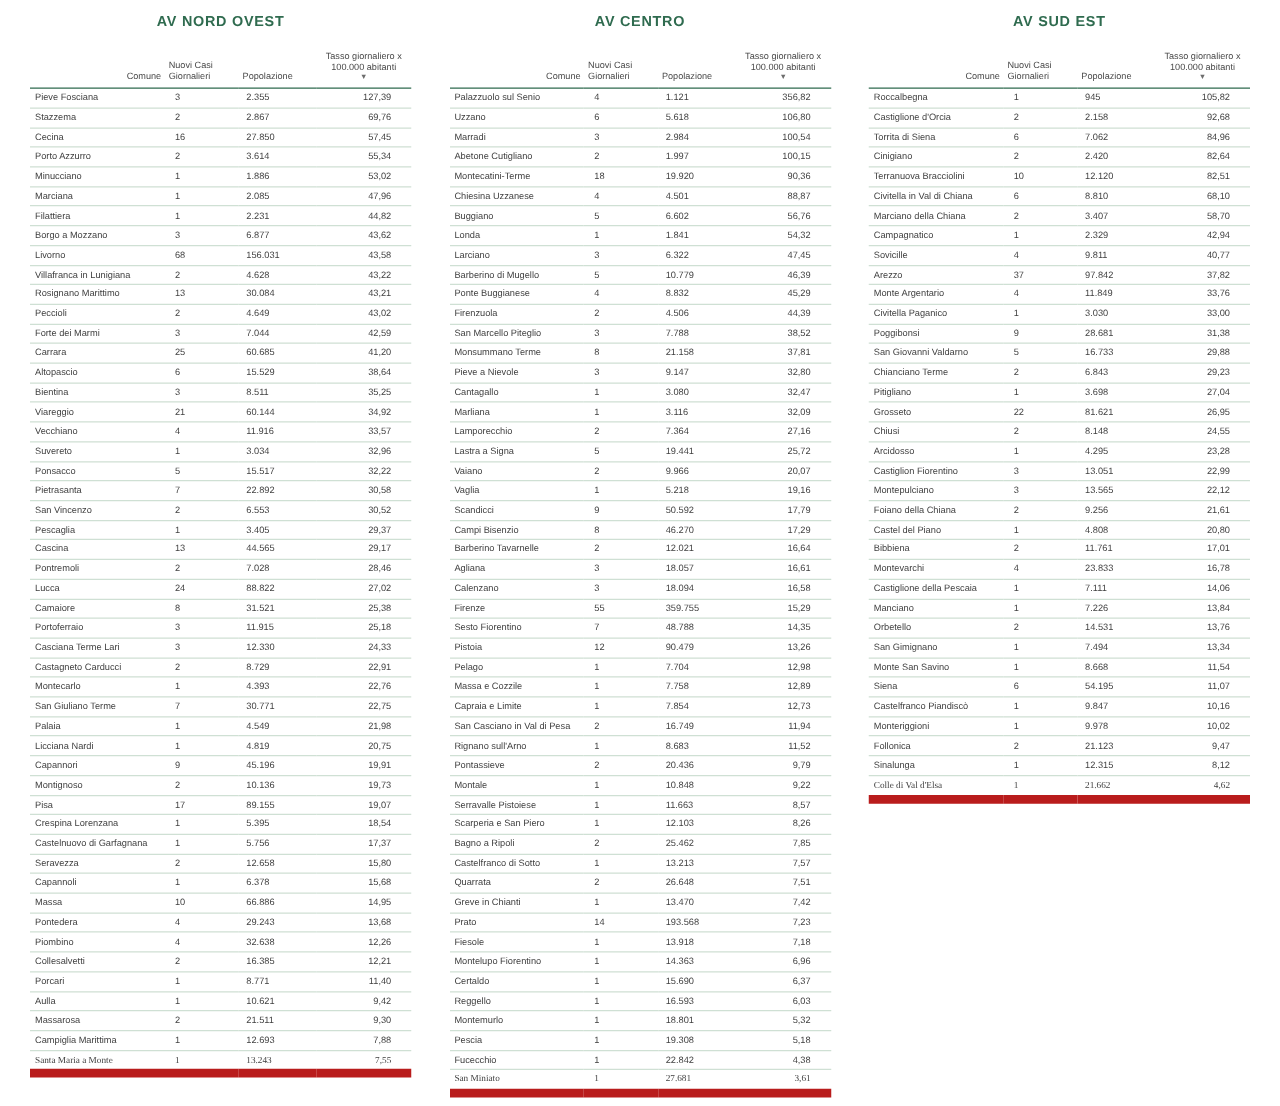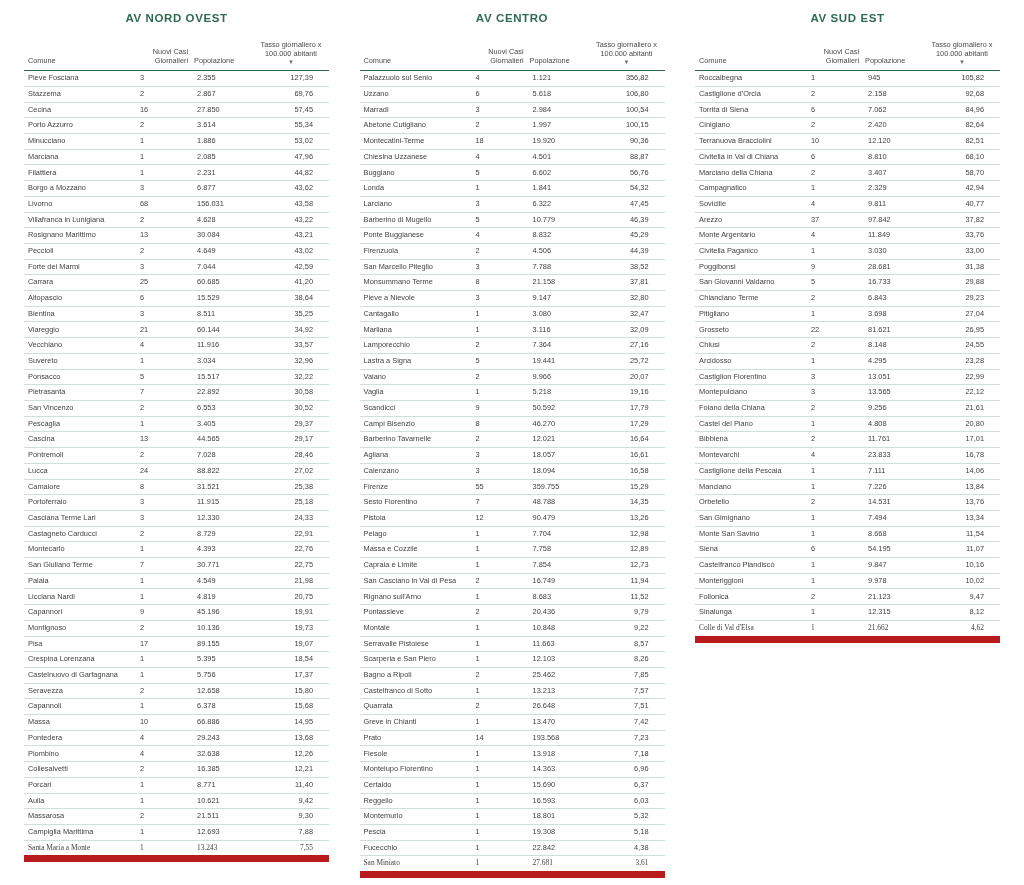--- a/index.html
+++ b/index.html
@@ -44,22 +44,22 @@
   thead th {
     font-size: 7.3px;
     font-weight: normal;
     color: #4a4a4a;
     vertical-align: bottom;
     padding: 2px 3px 5px 3px;
     line-height: 1.25;
     border-bottom: 1px solid #2f6b4f;
     margin-top: 36px;
   }
-  thead th.h-comune { text-align: left; width: 36%; padding-left: 4px;}
-  thead th.h-casi  { text-align: right; width: 19%; }
+  thead th.h-comune { text-align: right; width: 36%; padding-left: 4px;}
+  thead th.h-casi  { text-align: left; width: 19%; }
   thead th.h-pop   { text-align: left; width: 20%; }
   thead th.h-tasso { text-align: center; width: 25%; }
   .sort-caret {
     display: block;
     font-size: 6px;
     line-height: 6px;
     color: #6d6d6d;
     text-align: center;
     margin-top: 1px;
   }

